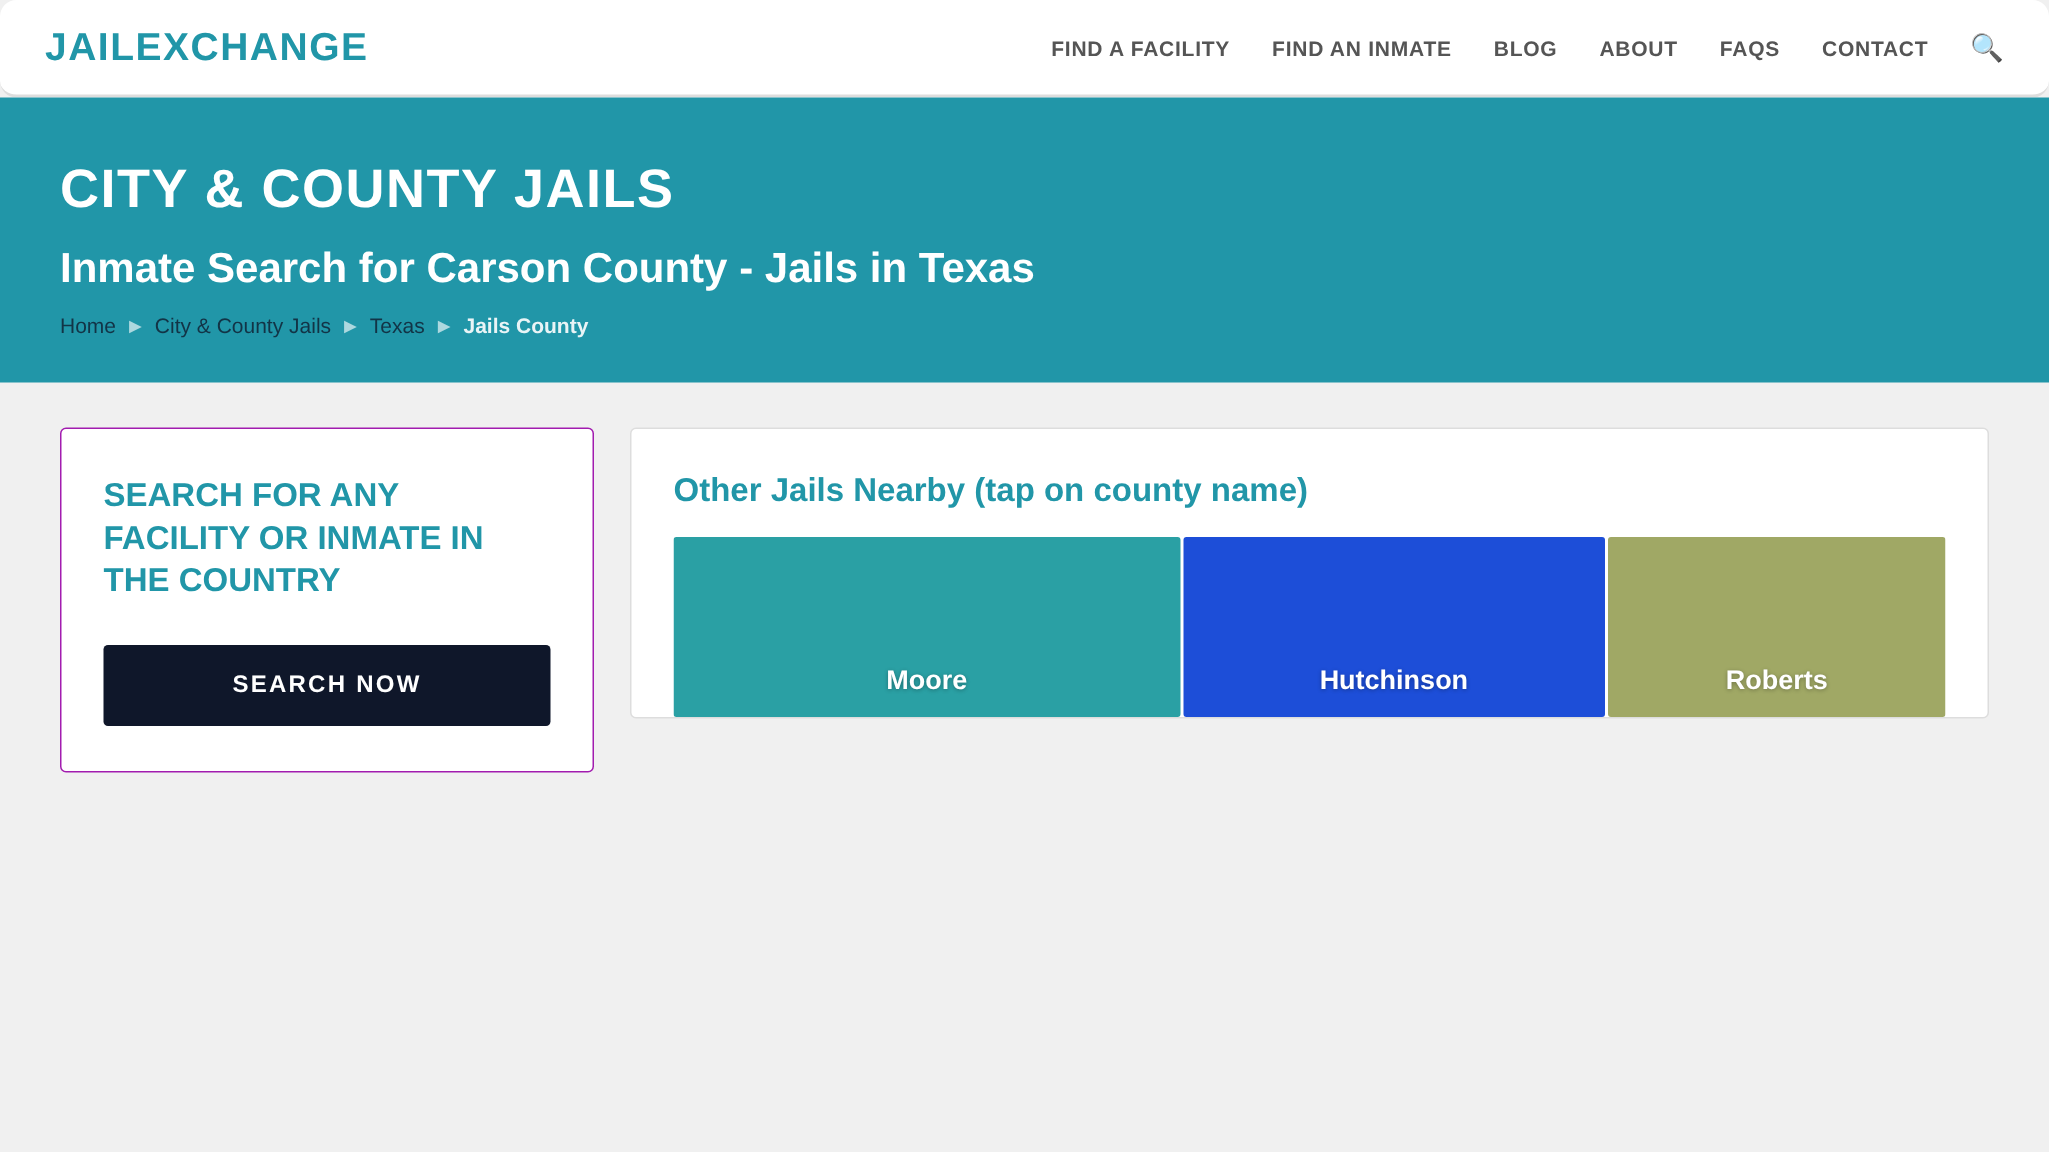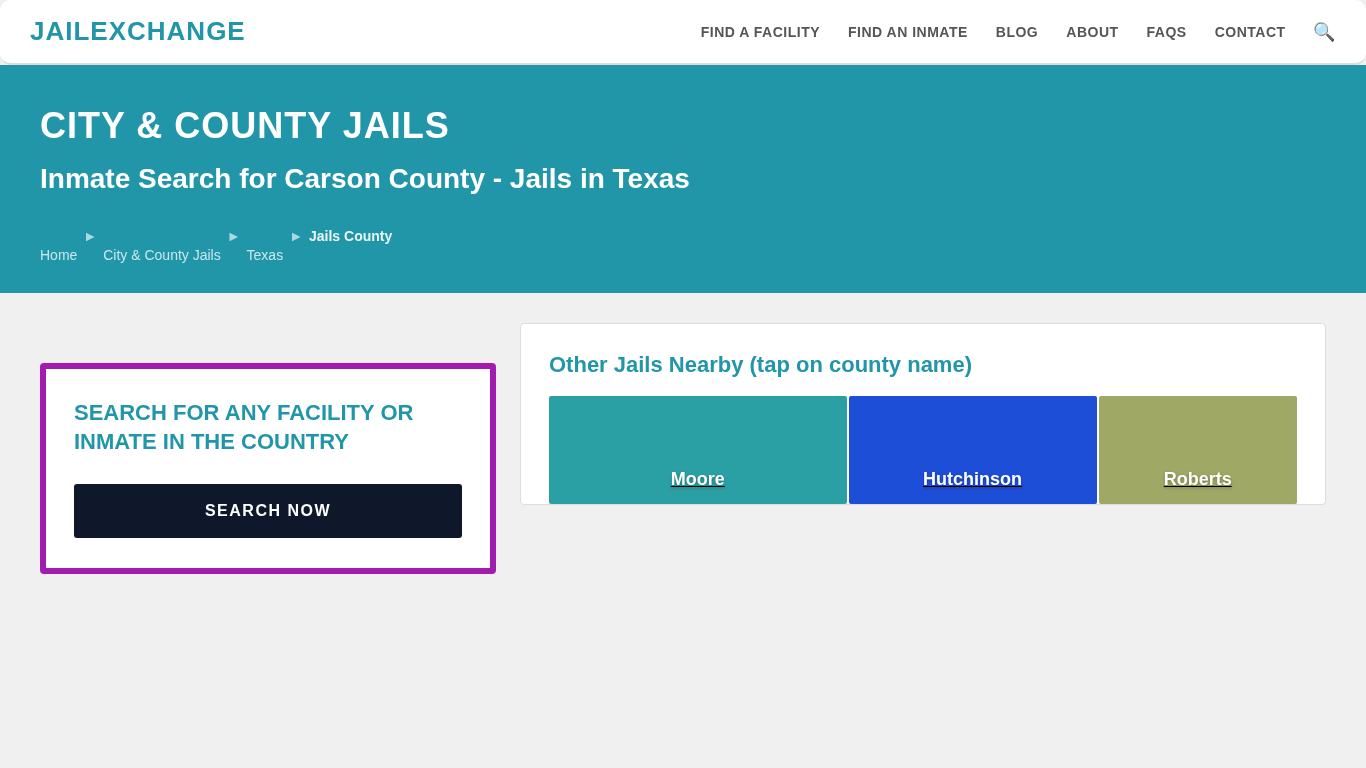--- a/index.html
+++ b/index.html
@@ -73,24 +73,23 @@
       margin-bottom: 18px;
     }
     .breadcrumb {
       display: flex;
       align-items: center;
       gap: 6px;
       font-size: 14px;
       opacity: 0.9;
     }
     .breadcrumb a {
-      color: #ffffff;
+      color: #0f172a;
       text-decoration: none;
       opacity: 0.85;
-      margin-top: 38px;
     }
     .breadcrumb .separator {
       color: #fff;
       opacity: 0.7;
     }
     .breadcrumb .current {
       color: #fff;
       font-weight: 600;
     }
 
@@ -99,26 +98,25 @@
       display: flex;
       gap: 24px;
       padding: 30px 40px;
       max-width: 1366px;
       align-items: flex-start;
     }
 
     
     .left-panel {
       background: #fff;
-      border: 6px solid #a21caf;
+      border: 1px solid #a21caf;
       border-radius: 4px;
       padding: 30px 28px;
-      width: 456px;
+      width: 356px;
       min-width: 300px;
-      margin-top: 40px;
     }
     .left-panel h3 {
       font-size: 22px;
       font-weight: 900;
       color: #2196a8;
       text-transform: uppercase;
       line-height: 1.3;
       margin-bottom: 28px;
     }
     .search-now-btn {
@@ -174,24 +172,23 @@
       padding: 28px 28px 0 28px;
     }
     .map-card h3 {
       font-size: 22px;
       font-weight: 700;
       color: #2196a8;
       margin-bottom: 18px;
     }
     .map-visual {
       display: flex;
-      height: 108px;
+      height: 120px;
       gap: 2px;
       overflow: hidden;
-      text-decoration: underline;
     }
     .map-tile {
       display: flex;
       align-items: flex-end;
       justify-content: center;
       padding-bottom: 14px;
       font-size: 18px;
       font-weight: 800;
       color: #fff;
       text-shadow: 0 1px 3px rgba(0,0,0,0.3);

